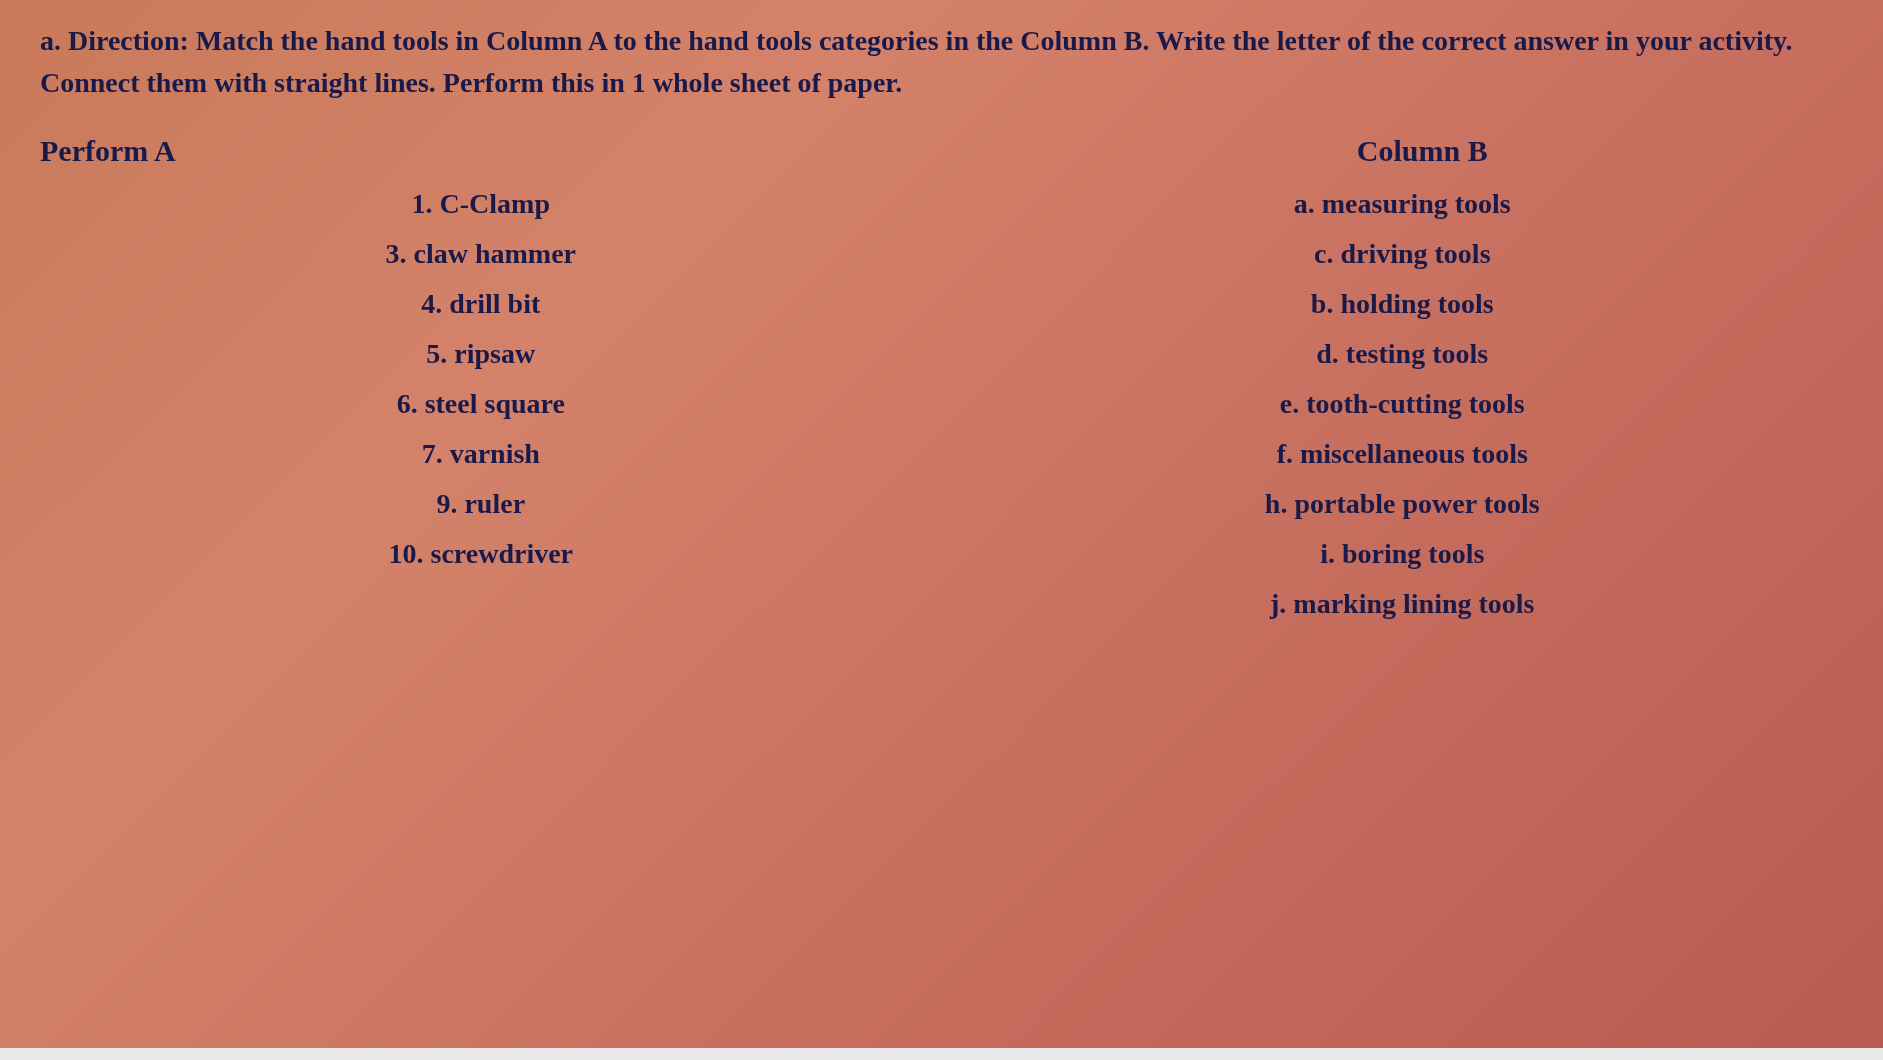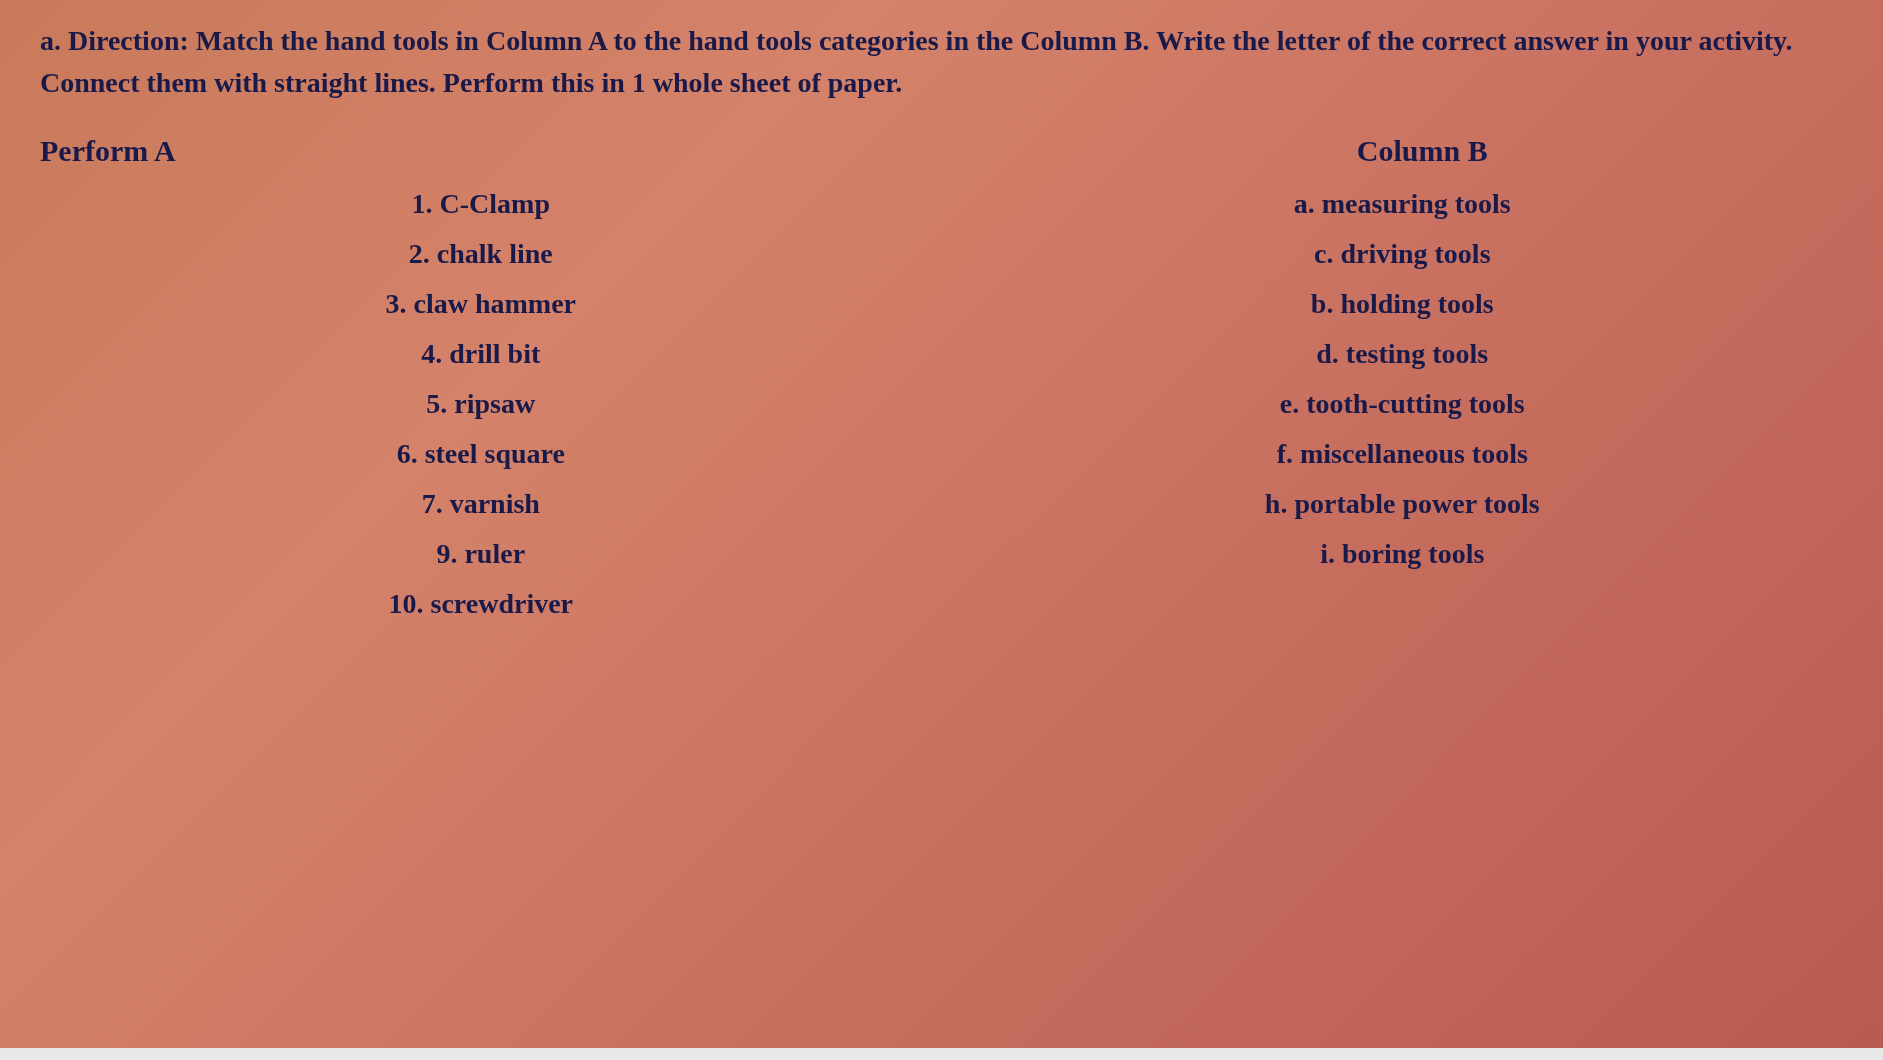--- a/index.html
+++ b/index.html
@@ -92,38 +92,38 @@
 
 <div class="page-container">
 
   <div class="directions">a. Direction: Match the hand tools in Column A to the hand tools categories in the Column B. Write the letter of the correct answer in your activity. Connect them with straight lines. Perform this in 1 whole sheet of paper.</div>
 
   <div class="columns-wrapper">
 
     <div class="column-a">
       <div class="column-header">Perform A</div>
       <div class="list-item">1. C-Clamp</div>
-      <div class="list-item">2. chalk line</div>
       <div class="list-item">3. claw hammer</div>
       <div class="list-item">4. drill bit</div>
       <div class="list-item">5. ripsaw</div>
       <div class="list-item">6. steel square</div>
       <div class="list-item">7. varnish</div>
       <div class="list-item">9. ruler</div>
       <div class="list-item">10. screwdriver</div>
     </div>
 
     <div class="column-b">
       <div class="column-header">Column B</div>
       <div class="list-item">a. measuring tools</div>
       <div class="list-item">c. driving tools</div>
       <div class="list-item">b. holding tools</div>
       <div class="list-item">d. testing tools</div>
       <div class="list-item">e. tooth-cutting tools</div>
       <div class="list-item">f. miscellaneous tools</div>
       <div class="list-item">h. portable power tools</div>
       <div class="list-item">i. boring tools</div>
+      <div class="list-item">j. marking lining tools</div>
     </div>
 
   </div>
 
   <div class="bottom-border"></div>
 </div>
 
 </body></html>

